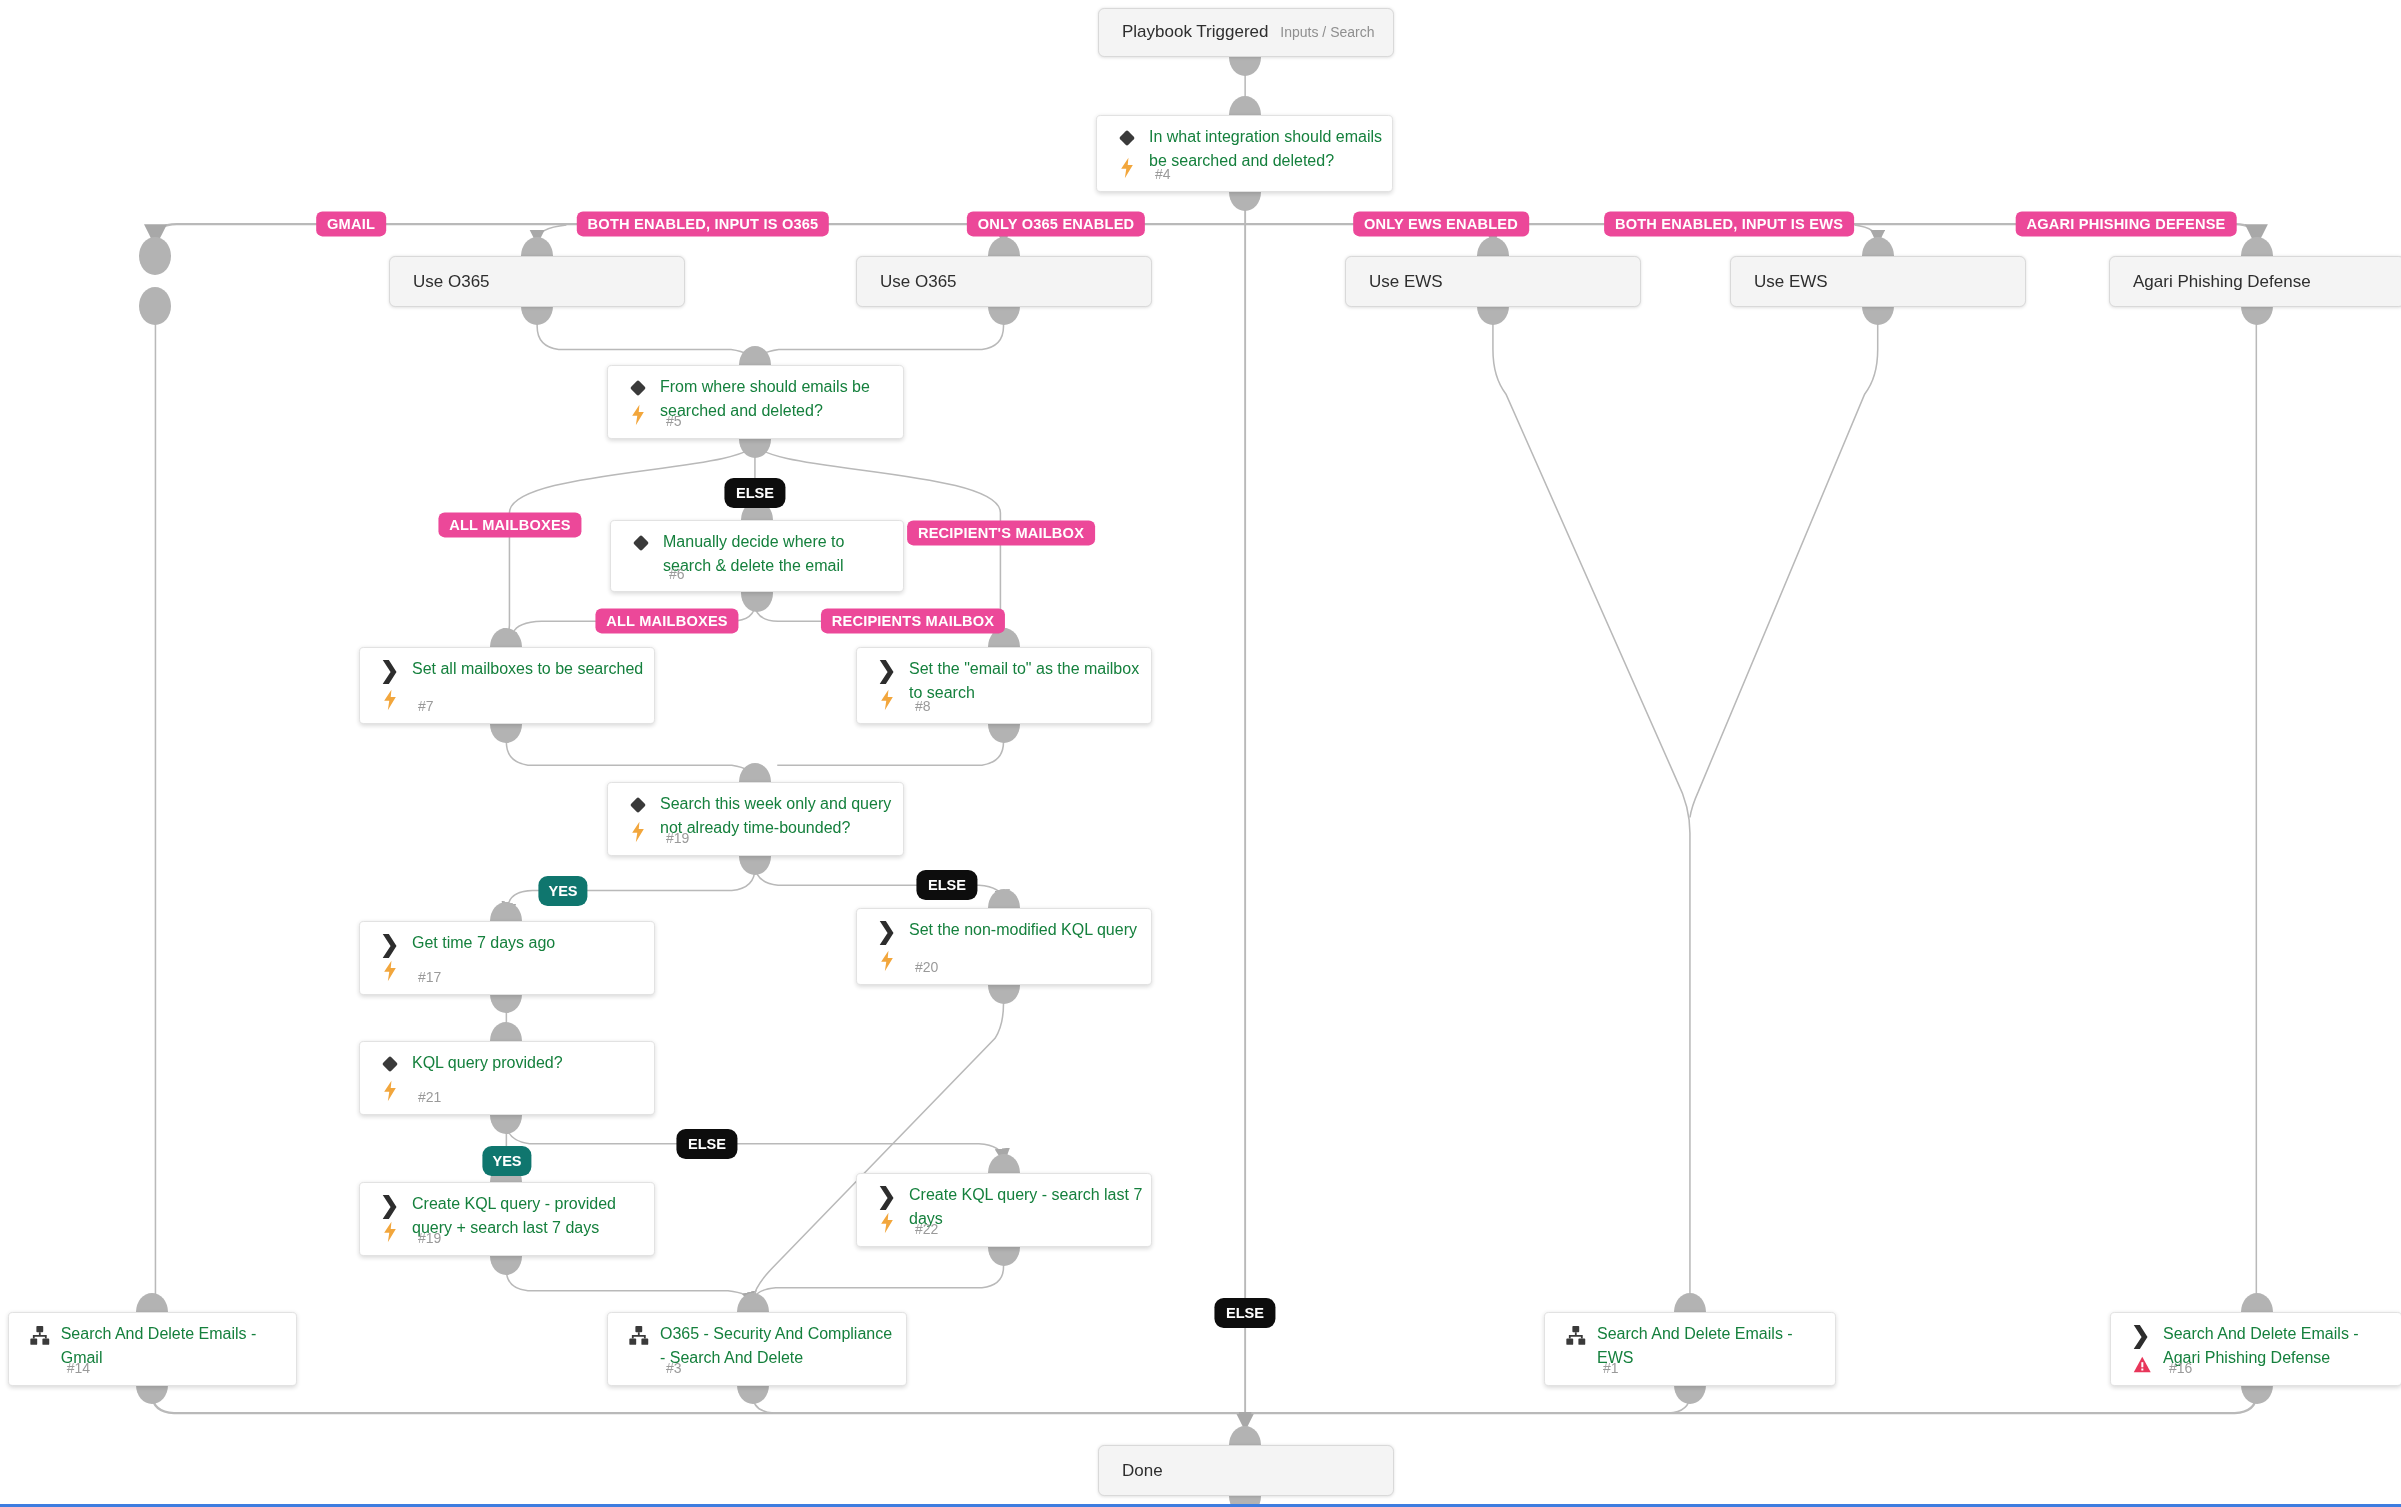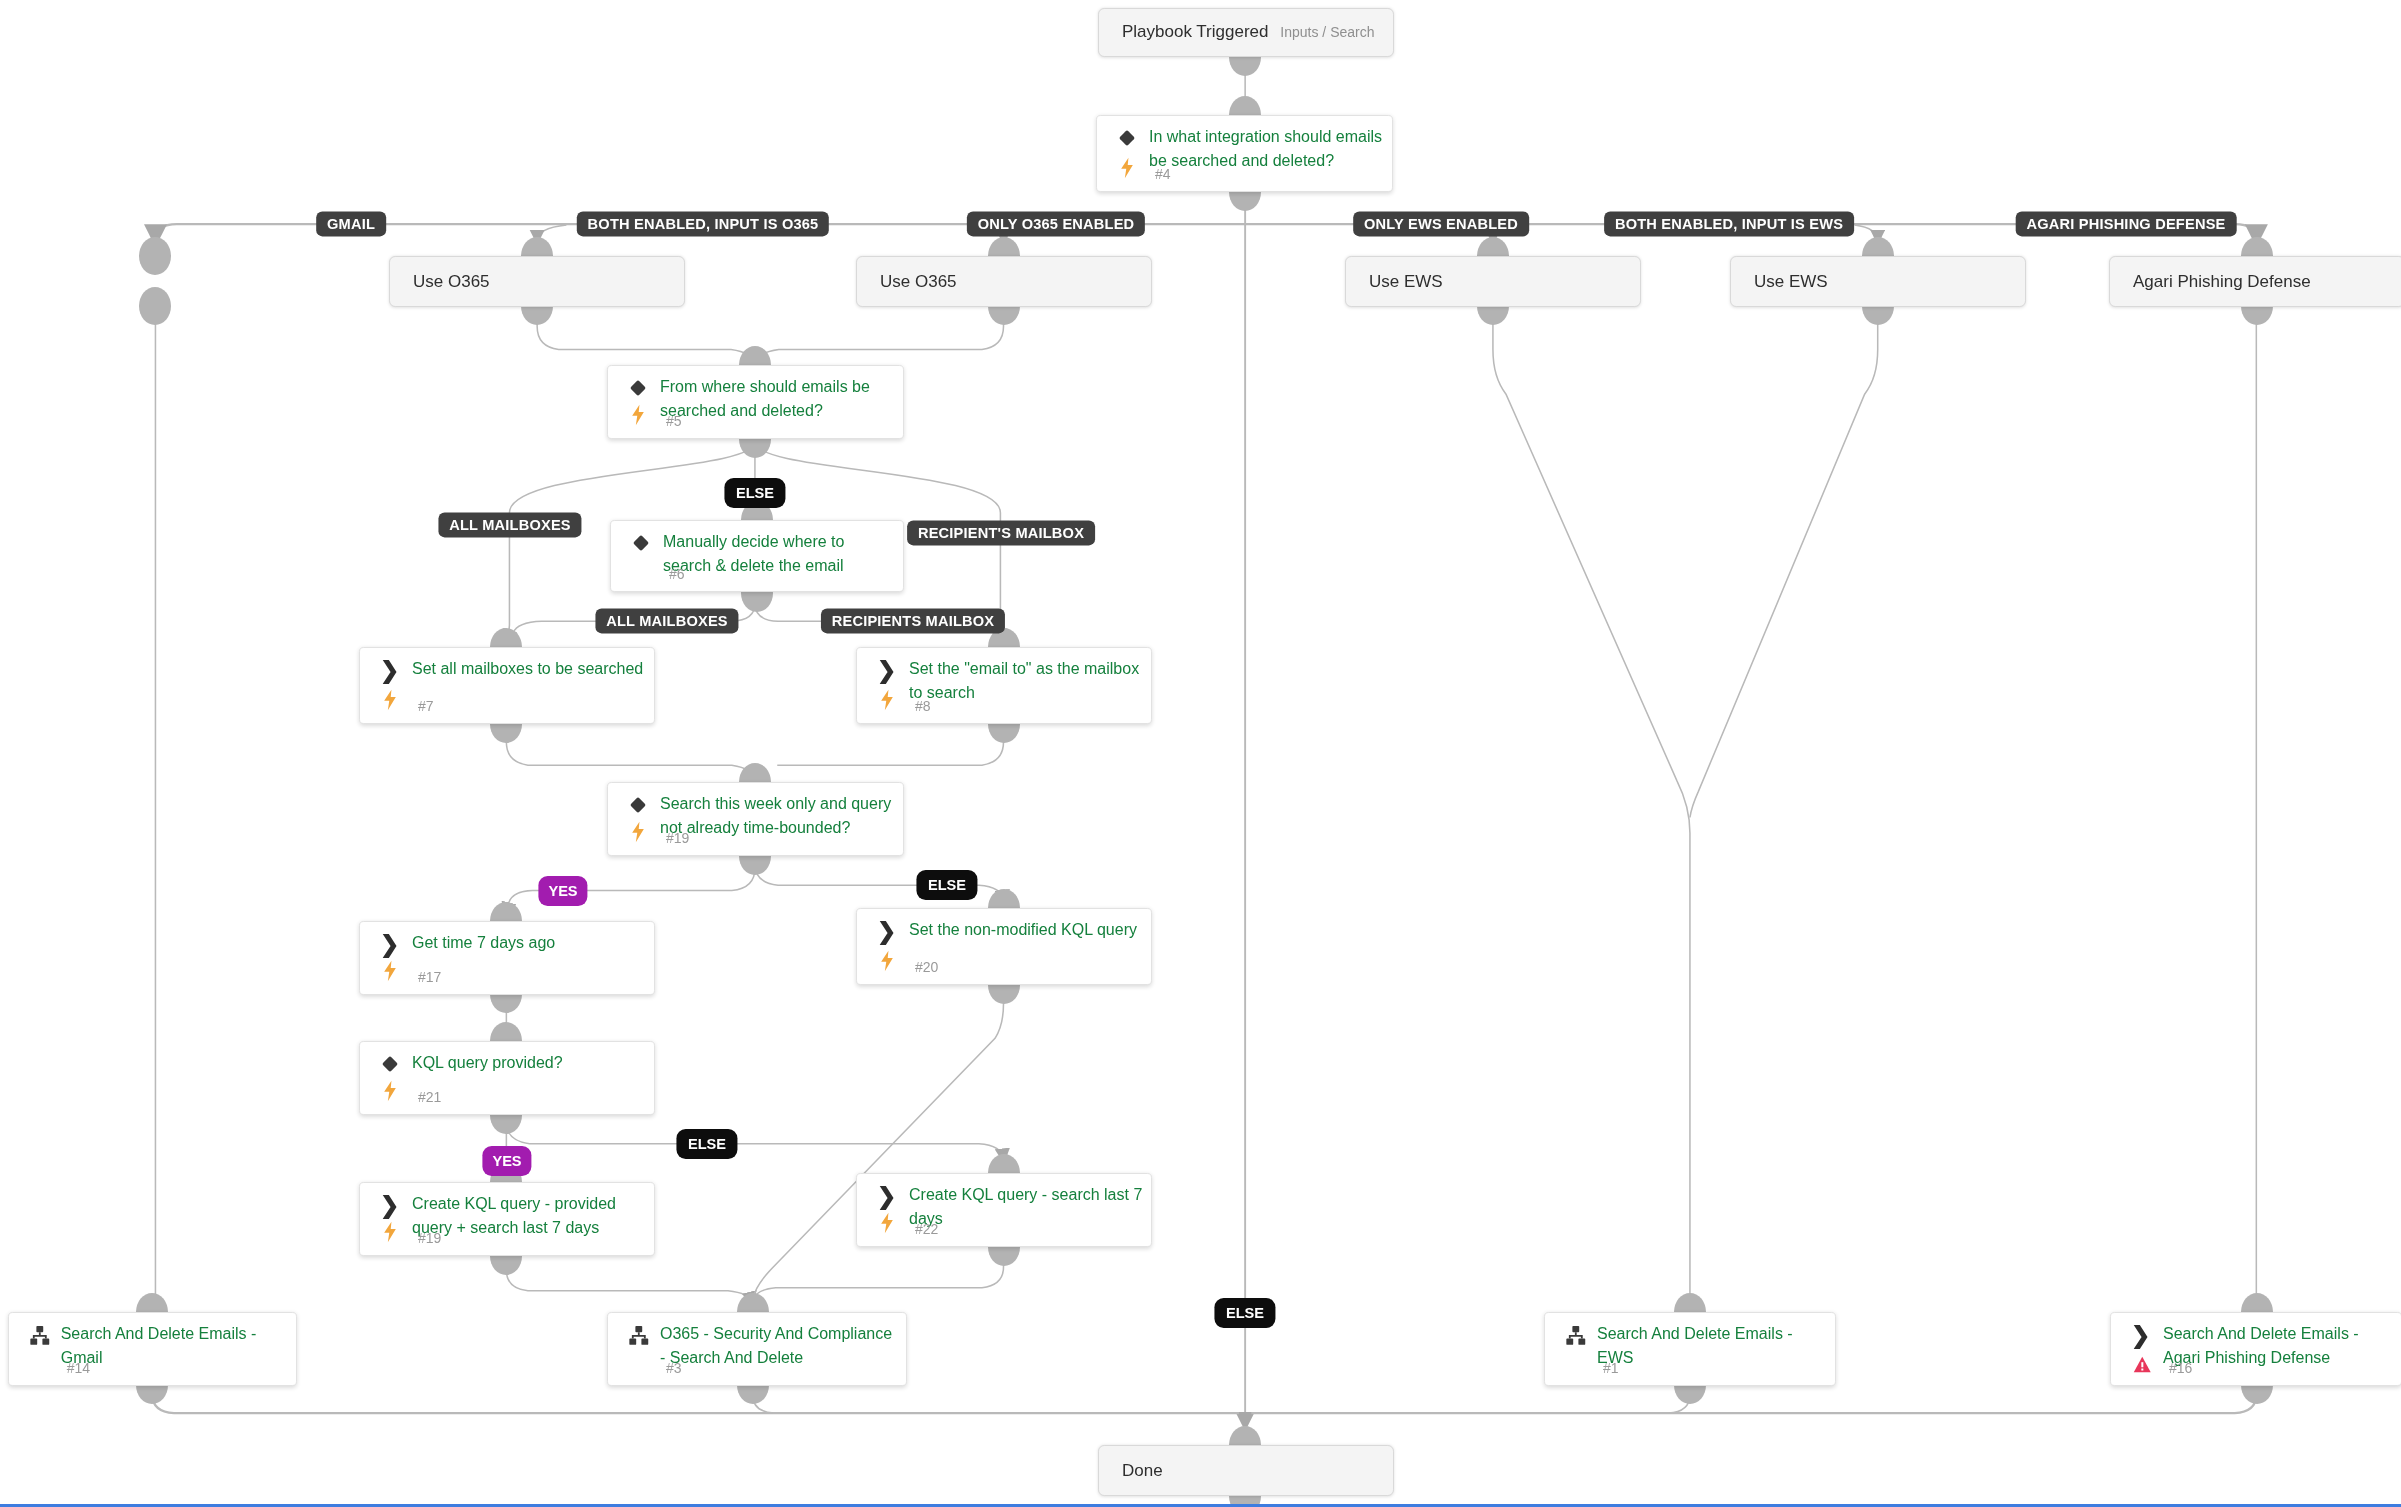--- a/index.html
+++ b/index.html
@@ -10,23 +10,23 @@
   .node{position:absolute;box-sizing:border-box;z-index:2;cursor:pointer;}
   .node.section{background:#f4f4f4;border:0.8px solid #d9d9d9;border-radius:6.2px;box-shadow:0 0.8px 3.1px rgba(0,0,0,.12);display:flex;align-items:center;justify-content:space-between;padding:0 18.5px 0 23px;}
   .node.section .s-title{font-size:17px;color:#2e2e2e;}
   .node.section .s-meta{font-size:14px;color:#8f8f8f;}
   .node.card{background:#ffffff;border:0.8px solid #e2e2e2;border-radius:4.6px;box-shadow:0 1.5px 4.6px rgba(0,0,0,.14);}
   .card .c-title{position:absolute;left:52px;right:6.2px;top:8.5px;font-size:16px;line-height:24px;color:#15803d;}
   .card .c-number{position:absolute;left:58px;bottom:9.2px;font-size:14px;color:#9a9a9a;}
   .card .icon-top{position:absolute;left:20px;top:12.3px;}
   .card .icon-bottom{position:absolute;left:21.6px;bottom:9.2px;}
   .badge{position:absolute;transform:translate(-50%,-50%);z-index:3;color:#ffffff;white-space:nowrap;cursor:pointer;}
-  .badge.gray{background:#404040;border-radius:6.2px;padding:4.6px 10.8px;font-size:14.6px;font-weight:bold;letter-spacing:0.2px;}
+  .badge.gray{background:#ec4899;border-radius:6.2px;padding:4.6px 10.8px;font-size:14.6px;font-weight:bold;letter-spacing:0.2px;}
   .badge.dark{background:#0d0d0d;border-radius:9.2px;padding:7px 11.5px;font-size:14.6px;font-weight:bold;}
-  .badge.yes{background:#a21caf;border-radius:9.2px;padding:7px 10px;font-size:14.6px;font-weight:bold;}
+  .badge.yes{background:#0f766e;border-radius:9.2px;padding:7px 10px;font-size:14.6px;font-weight:bold;}
   #bottom-accent{position:absolute;left:0;bottom:0;width:100%;height:3.8px;z-index:4;}
   .chev{font-size:23px;font-weight:bold;color:#2d2d2d;line-height:20px;}
 </style>
 </head>
 <body>
 
 <div id="canvas">
   <svg id="edges" width="2401" height="1508" viewBox="0 0 3120 1959">
       <defs>
         <marker id="arrow" orient="auto" markerWidth="10" markerHeight="10" refX="7" refY="5">

